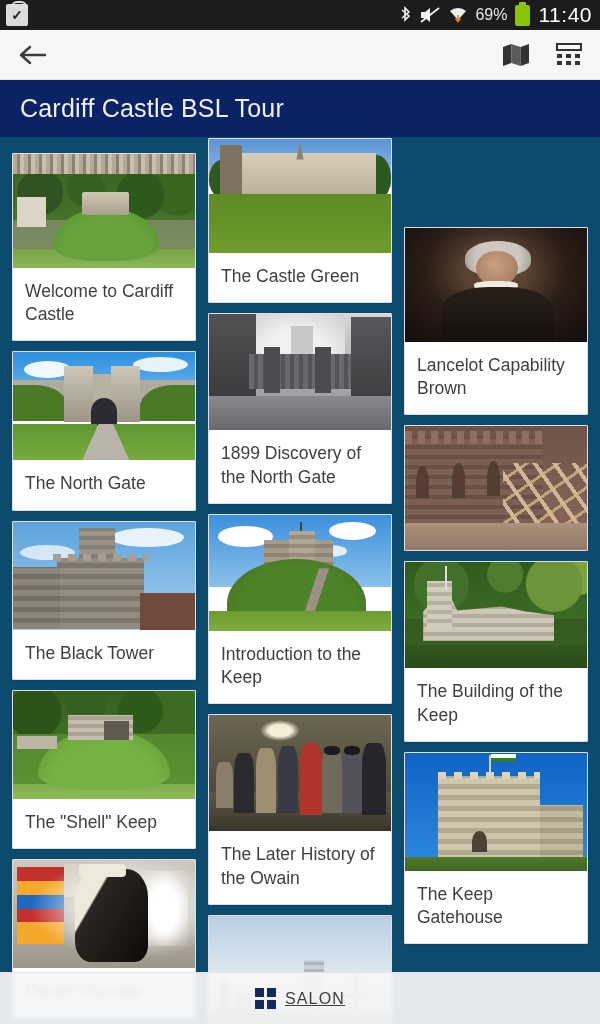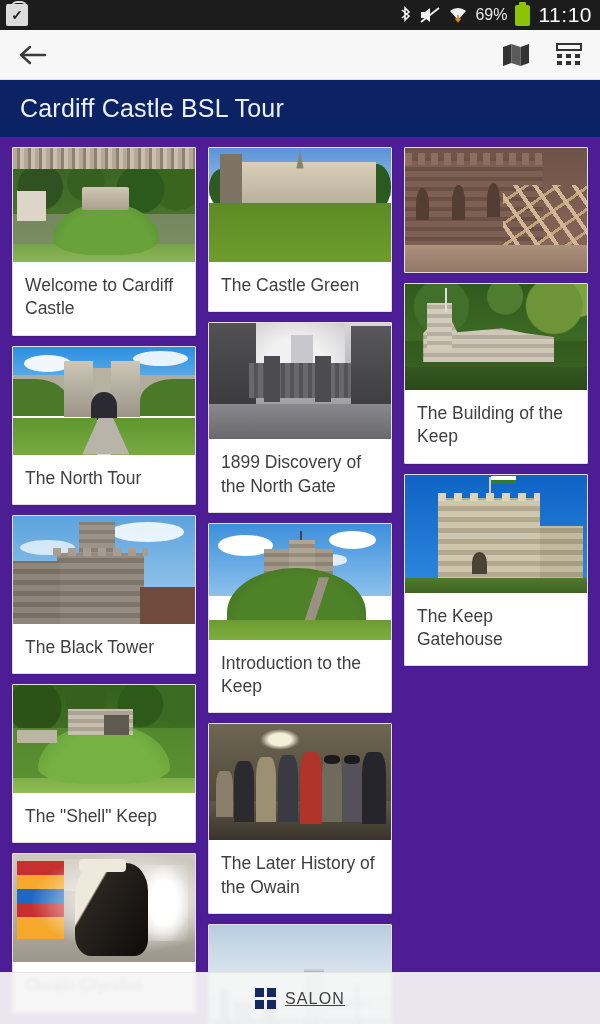--- a/index.html
+++ b/index.html
@@ -50,22 +50,22 @@
     height: 57px; background: #0b2265; display: flex; align-items: center;
     padding: 0 20px;
   }
   .titlebar .title {
     color: #eef1f7; font-size: 25px; font-weight: 400; letter-spacing: .2px;
   }
 
   
   .grid {
     position: absolute; top: 137px; left: 0; right: 0; bottom: 0;
-    background: #4c1d95; padding: 10px 12px 0 12px;
-    display: flex; gap: 12px; align-items: flex-start;
+    background: #0c4a6e; padding: 10px 12px 0 12px;
+    display: flex; gap: 12px; align-items: center;
     overflow: hidden;
   }
   .col { flex: 1 1 0; display: flex; flex-direction: column; gap: 10px; min-width: 0; }
 
   .card {
     background: #fff; border: 1px solid #e0e0e0; border-radius: 1px;
     box-shadow: 0 1px 2px rgba(0,0,0,.14);
     overflow: hidden; cursor: pointer;
   }
   .card .thumb { width: 100%; display: block; position: relative; overflow: hidden; }
@@ -336,21 +336,21 @@
       <svg width="22" height="18" viewBox="0 0 22 18">
         <path d="M2 6h4l5-4v14l-5-4H2z" fill="#f0f0f0"></path>
         <line x1="2" y1="16" x2="20" y2="2" stroke="#f0f0f0" stroke-width="1.8"></line>
       </svg>
       <svg width="20" height="18" viewBox="0 0 20 18">
         <path d="M10 14 L2 5 A12 12 0 0 1 18 5 Z" fill="#f0f0f0"></path>
         <path d="M10 9v6M7.5 12.5l2.5 3 2.5-3" fill="none" stroke="#e08214" stroke-width="1.6"></path>
       </svg>
       <span class="sb-pct">69%</span>
       <span class="battery"></span>
-      <span class="sb-time">11:10</span>
+      <span class="sb-time">11:40</span>
     </div>
   </div>
 
   <div class="actionbar">
     <div class="ab-btn">
       <svg width="30" height="24" viewBox="0 0 30 24">
         <path d="M12 4 L3 12 L12 20 M3 12 H27" fill="none" stroke="#3b3b3b" stroke-width="2.4" stroke-linecap="round" stroke-linejoin="round"></path>
       </svg>
     </div>
     <div class="ab-icons">
@@ -409,21 +409,21 @@
               <div class="bankR"></div>
               <div class="twrL"></div>
               <div class="twrR"></div>
               <div class="mid"></div>
               <div class="arch"></div>
               <div class="grassL"></div>
               <div class="grassR"></div>
               <div class="path"></div>
             </div>
         </div>
-        <div class="label">The North Tour</div>
+        <div class="label">The North Gate</div>
       </div>
 
       <div class="card">
         <div class="thumb" style="height:108px">
           <div class="ph ph-black">
               <div class="sky"></div>
               <div class="cl1"></div>
               <div class="cl2"></div>
               <div class="twr"></div>
               <div class="body"></div>
@@ -549,20 +549,31 @@
               <div class="ground"></div>
             </div>
         </div>
 
       </div>
 
     </div>
 
     <div class="col">
 
+      <div class="card">
+        <div class="thumb" style="height:114px">
+          <div class="ph ph-portrait">
+              <div class="wig"></div>
+              <div class="face"></div>
+              <div class="collar"></div>
+              <div class="coat"></div>
+            </div>
+        </div>
+        <div class="label">Lancelot Capability Brown</div>
+      </div>
 
       <div class="card">
         <div class="thumb" style="height:124px">
           <div class="ph ph-sepia">
               <div class="wall"></div>
               <div class="crenel"></div>
               <div class="niche1"></div>
               <div class="niche2"></div>
               <div class="niche3"></div>
               <div class="scaff"></div>

